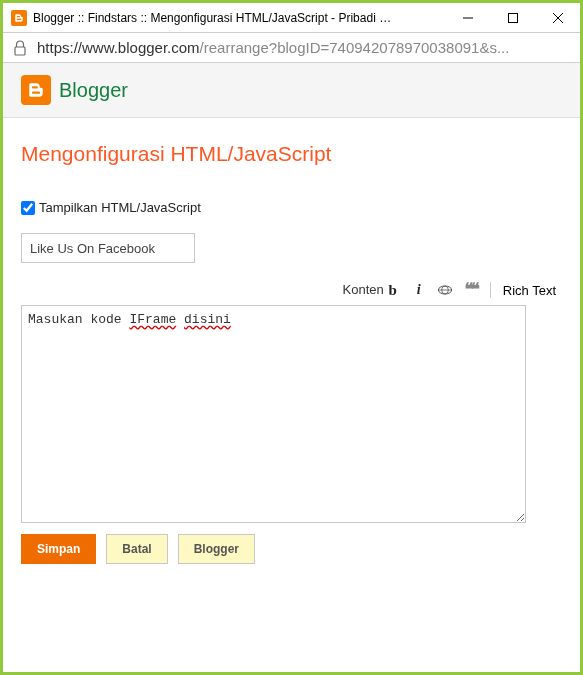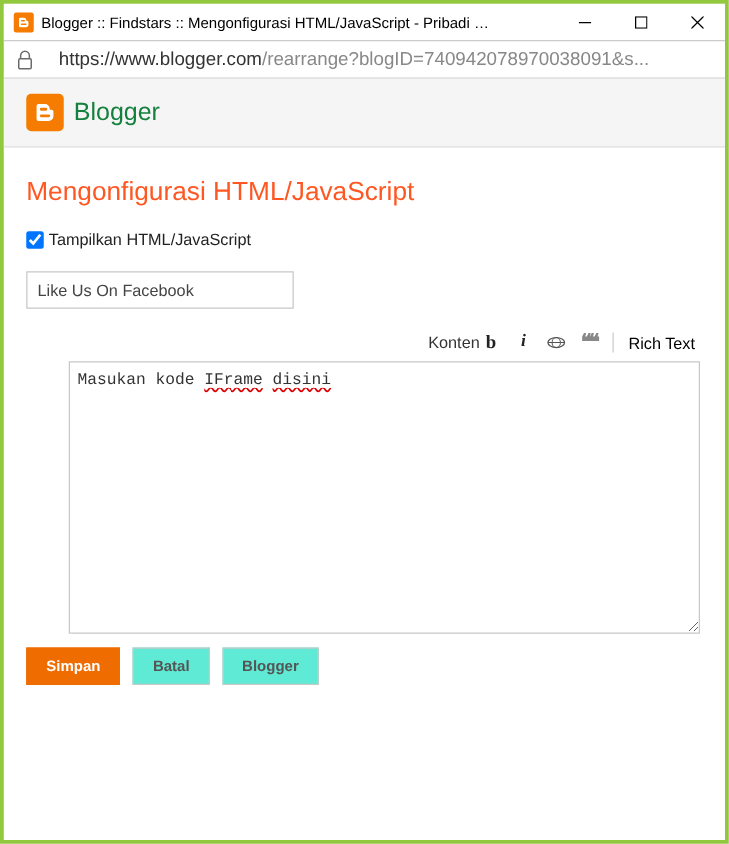--- a/index.html
+++ b/index.html
@@ -9,56 +9,56 @@
 
 .titlebar { height: 30px; background: #fff; display: flex; align-items: center; border-bottom: 1px solid #ccc; }
 .titlebar .favicon { width: 16px; height: 16px; background: #f57c00; border-radius: 2px; margin: 0 6px 0 8px; display: flex; align-items: center; justify-content: center; }
 .titlebar .favicon svg { width: 10px; height: 10px; }
 .titlebar .wintitle { flex: 0 0 auto; font-size: 12px; color: #000; white-space: nowrap; overflow: hidden; text-overflow: ellipsis; max-width: 360px; }
 .titlebar .spacer { flex: 1; }
 .titlebar .winbtn { width: 45px; height: 30px; display: flex; align-items: center; justify-content: center; color: #000; }
 .titlebar .winbtn svg { width: 10px; height: 10px; }
 
 
-.addrbar { height: 30px; display: flex; align-items: center; padding: 0 10px; gap: 20px; border-bottom: 1px solid #d0d0d0; }
+.addrbar { height: 30px; display: flex; align-items: center; padding: 0 10px; gap: 10px; border-bottom: 1px solid #d0d0d0; }
 .addrbar .lockicon { color: #6b6b6b; display: flex; }
 .addrbar .url { flex: 1; font-size: 15px; color: #888; white-space: nowrap; overflow: hidden; }
 .addrbar .url .dark { color: #333; }
 
 
 .appheader { background: #f5f5f5; border-bottom: 1px solid #e0e0e0; padding: 12px 18px; display: flex; align-items: center; gap: 8px; }
 .appheader .blogo { width: 30px; height: 30px; background: #f57c00; border-radius: 4px; display: flex; align-items: center; justify-content: center; }
 .appheader .blogo svg { width: 18px; height: 18px; }
 .appheader .appname { font-size: 20px; color: #15803d; font-weight: 400; }
 
 
 .content { padding: 24px 18px 14px 18px; }
-.pagetitle { color: #ff5722; font-size: 21px; font-weight: 400; margin-bottom: 18px; }
+.pagetitle { color: #ff5722; font-size: 21px; font-weight: 400; margin-bottom: 34px; }
 .section-label { font-size: 13px; color: #333; margin-bottom: 2px; }
 .chkrow { display: flex; align-items: center; gap: 4px; margin-bottom: 18px; }
 .chkrow input { width: 14px; height: 14px; }
-.field-title input { width: 214px; height: 30px; padding: 0 8px; border: 1px solid #c8c8c8; font-size: 13px; color: #444; }
+.field-title input { width: 174px; height: 30px; padding: 0 8px; border: 1px solid #c8c8c8; font-size: 13px; color: #444; }
 .field-title { margin-top: 4px; margin-bottom: 18px; }
 
 .konten-row { display: flex; align-items: center; margin-bottom: 6px; }
 .konten-row .lbl { flex: 1; text-align: right; }
 .toolbar { display: flex; align-items: center; gap: 8px; }
 .toolbar .tbtn { width: 18px; height: 18px; display: flex; align-items: center; justify-content: center; font-family: Georgia, serif; cursor: pointer; }
 .toolbar .tbtn.bold { font-weight: bold; font-size: 15px; }
 .toolbar .tbtn.italic { font-style: italic; font-weight: bold; font-size: 14px; }
 .toolbar .tbtn.linkico svg { width: 16px; height: 12px; }
 .toolbar .tbtn.quote { font-size: 17px; color: #888; letter-spacing: -3px; font-weight: bold; font-family: Arial; line-height: 10px; }
 .toolbar .sep { width: 1px; height: 16px; background: #ccc; margin: 0 2px; }
 .toolbar .richtext { font-size: 13px; color: #000000; cursor: pointer; margin-left: 2px; margin-right: 6px; }
 
-.editor { width: 505px; height: 218px; border: 1px solid #c8c8c8; padding: 6px; font-family: "Courier New", monospace; font-size: 13px; color: #333; resize: both; overflow: auto; outline: none; margin-left: 34px; }
+.editor { width: 505px; height: 218px; border: 1px solid #c8c8c8; padding: 6px; font-family: "Courier New", monospace; font-size: 13px; color: #333; resize: both; overflow: auto; outline: none; }
 .editor .err { text-decoration: underline wavy #d00; text-underline-offset: 2px; }
 
 .buttons { margin-top: 11px; display: flex; gap: 10px; }
-.btn { height: 30px; padding: 0 15px; border: 1px solid #c8c8c8; background: #5eead4; font-size: 12px; font-weight: bold; color: #555; cursor: pointer; }
+.btn { height: 30px; padding: 0 15px; border: 1px solid #c8c8c8; background: #fef9c3; font-size: 12px; font-weight: bold; color: #555; cursor: pointer; }
 .btn.primary { background: #ef6c00; border-color: #ef6c00; color: #fff; }
 </style>
 </head>
 <body>
 
 <div class="titlebar">
   <span class="favicon">
     <svg viewBox="0 0 24 24">
         <path fill="#fff" d="M5 3h7a5 5 0 0 1 5 5v1h2a2 2 0 0 1 2 2v5a5 5 0 0 1-5 5H5a2 2 0 0 1-2-2V5a2 2 0 0 1 2-2zm3 4a1.5 1.5 0 0 0 0 3h5a1.5 1.5 0 0 0 0-3H8zm0 7a1.5 1.5 0 0 0 0 3h8a1.5 1.5 0 0 0 0-3H8z"></path>
       </svg>

